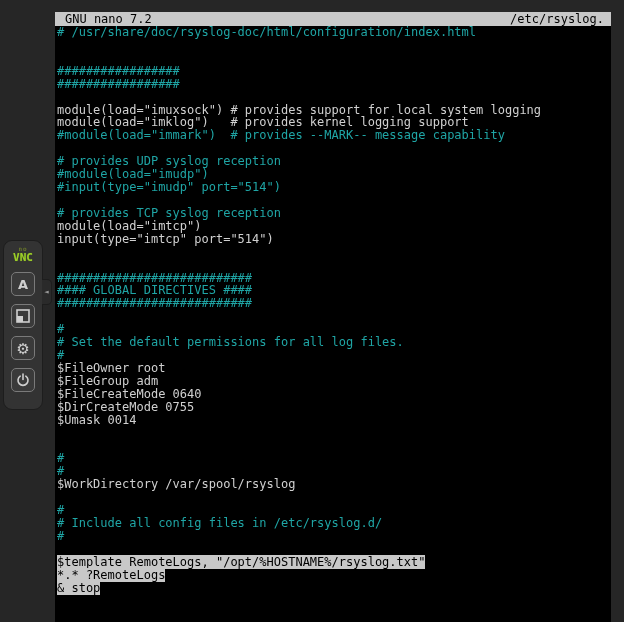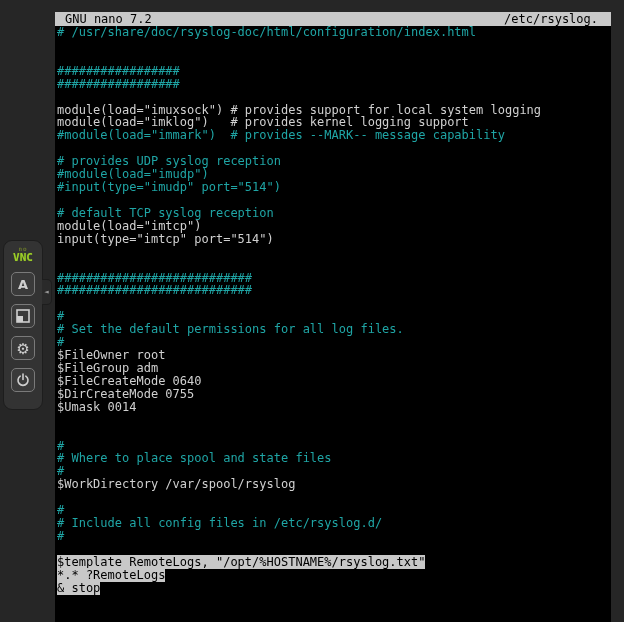--- a/index.html
+++ b/index.html
@@ -11,21 +11,21 @@
   *{box-sizing:border-box;margin:0;padding:0;}
   html,body{width:624px;height:622px;overflow:hidden;background:var(--bg);
     font-family:"DejaVu Sans Mono","Liberation Mono",monospace;}
   .screen{position:relative;width:624px;height:622px;}
 
   
   .terminal{position:absolute;left:55px;top:12px;width:556px;height:622px;background:var(--term-bg);overflow:hidden;}
   .titlebar{height:14px;background:var(--titlebar-bg);color:var(--titlebar-fg);
     font-size:12px;line-height:14px;display:flex;justify-content:space-between;white-space:pre;overflow:hidden;}
   .tb-left{padding-left:10px;}
-  .tb-right{padding-right:13px;}
+  .tb-right{padding-right:7px;}
   .editor{padding-left:2px;}
   .line{height:12.93px;font-size:12px;line-height:12.93px;white-space:pre;color:var(--text);}
   .line.comment{color:var(--comment);}
   .line.code{color:var(--text);}
   .line.selected span{background:var(--sel-bg);color:var(--sel-fg);}
 
   
   .sidebar-area{position:absolute;left:0;top:0;width:55px;height:622px;background:var(--bg);}
   .control-bar{position:absolute;left:3px;top:240px;width:40px;height:170px;
     background:var(--panel);border:1px solid var(--panel-border);border-radius:9px;
@@ -97,40 +97,40 @@
         <div class="line comment"><span>#################</span></div>
         <div class="line code"><span></span></div>
         <div class="line code"><span>module(load="imuxsock") # provides support for local system logging</span></div>
         <div class="line code"><span>module(load="imklog")   # provides kernel logging support</span></div>
         <div class="line comment"><span>#module(load="immark")  # provides --MARK-- message capability</span></div>
         <div class="line code"><span></span></div>
         <div class="line comment"><span># provides UDP syslog reception</span></div>
         <div class="line comment"><span>#module(load="imudp")</span></div>
         <div class="line comment"><span>#input(type="imudp" port="514")</span></div>
         <div class="line code"><span></span></div>
-        <div class="line comment"><span># default TCP syslog reception</span></div>
+        <div class="line comment"><span># provides TCP syslog reception</span></div>
         <div class="line code"><span>module(load="imtcp")</span></div>
         <div class="line code"><span>input(type="imtcp" port="514")</span></div>
         <div class="line code"><span></span></div>
         <div class="line code"><span></span></div>
         <div class="line comment"><span>###########################</span></div>
+        <div class="line comment"><span>#### GLOBAL DIRECTIVES ####</span></div>
         <div class="line comment"><span>###########################</span></div>
         <div class="line code"><span></span></div>
         <div class="line comment"><span>#</span></div>
         <div class="line comment"><span># Set the default permissions for all log files.</span></div>
         <div class="line comment"><span>#</span></div>
         <div class="line code"><span>$FileOwner root</span></div>
         <div class="line code"><span>$FileGroup adm</span></div>
         <div class="line code"><span>$FileCreateMode 0640</span></div>
         <div class="line code"><span>$DirCreateMode 0755</span></div>
         <div class="line code"><span>$Umask 0014</span></div>
         <div class="line code"><span></span></div>
         <div class="line code"><span></span></div>
         <div class="line comment"><span>#</span></div>
-        <div class="line comment"><span># Where to place spool and state files</span></div>
         <div class="line comment"><span>#</span></div>
         <div class="line code"><span>$WorkDirectory /var/spool/rsyslog</span></div>
         <div class="line code"><span></span></div>
         <div class="line comment"><span>#</span></div>
         <div class="line comment"><span># Include all config files in /etc/rsyslog.d/</span></div>
         <div class="line comment"><span>#</span></div>
         <div class="line code"><span></span></div>
         <div class="line selected"><span>$template RemoteLogs, "/opt/%HOSTNAME%/rsyslog.txt"</span></div>
         <div class="line selected"><span>*.* ?RemoteLogs</span></div>
         <div class="line selected"><span>&amp; stop</span></div>

